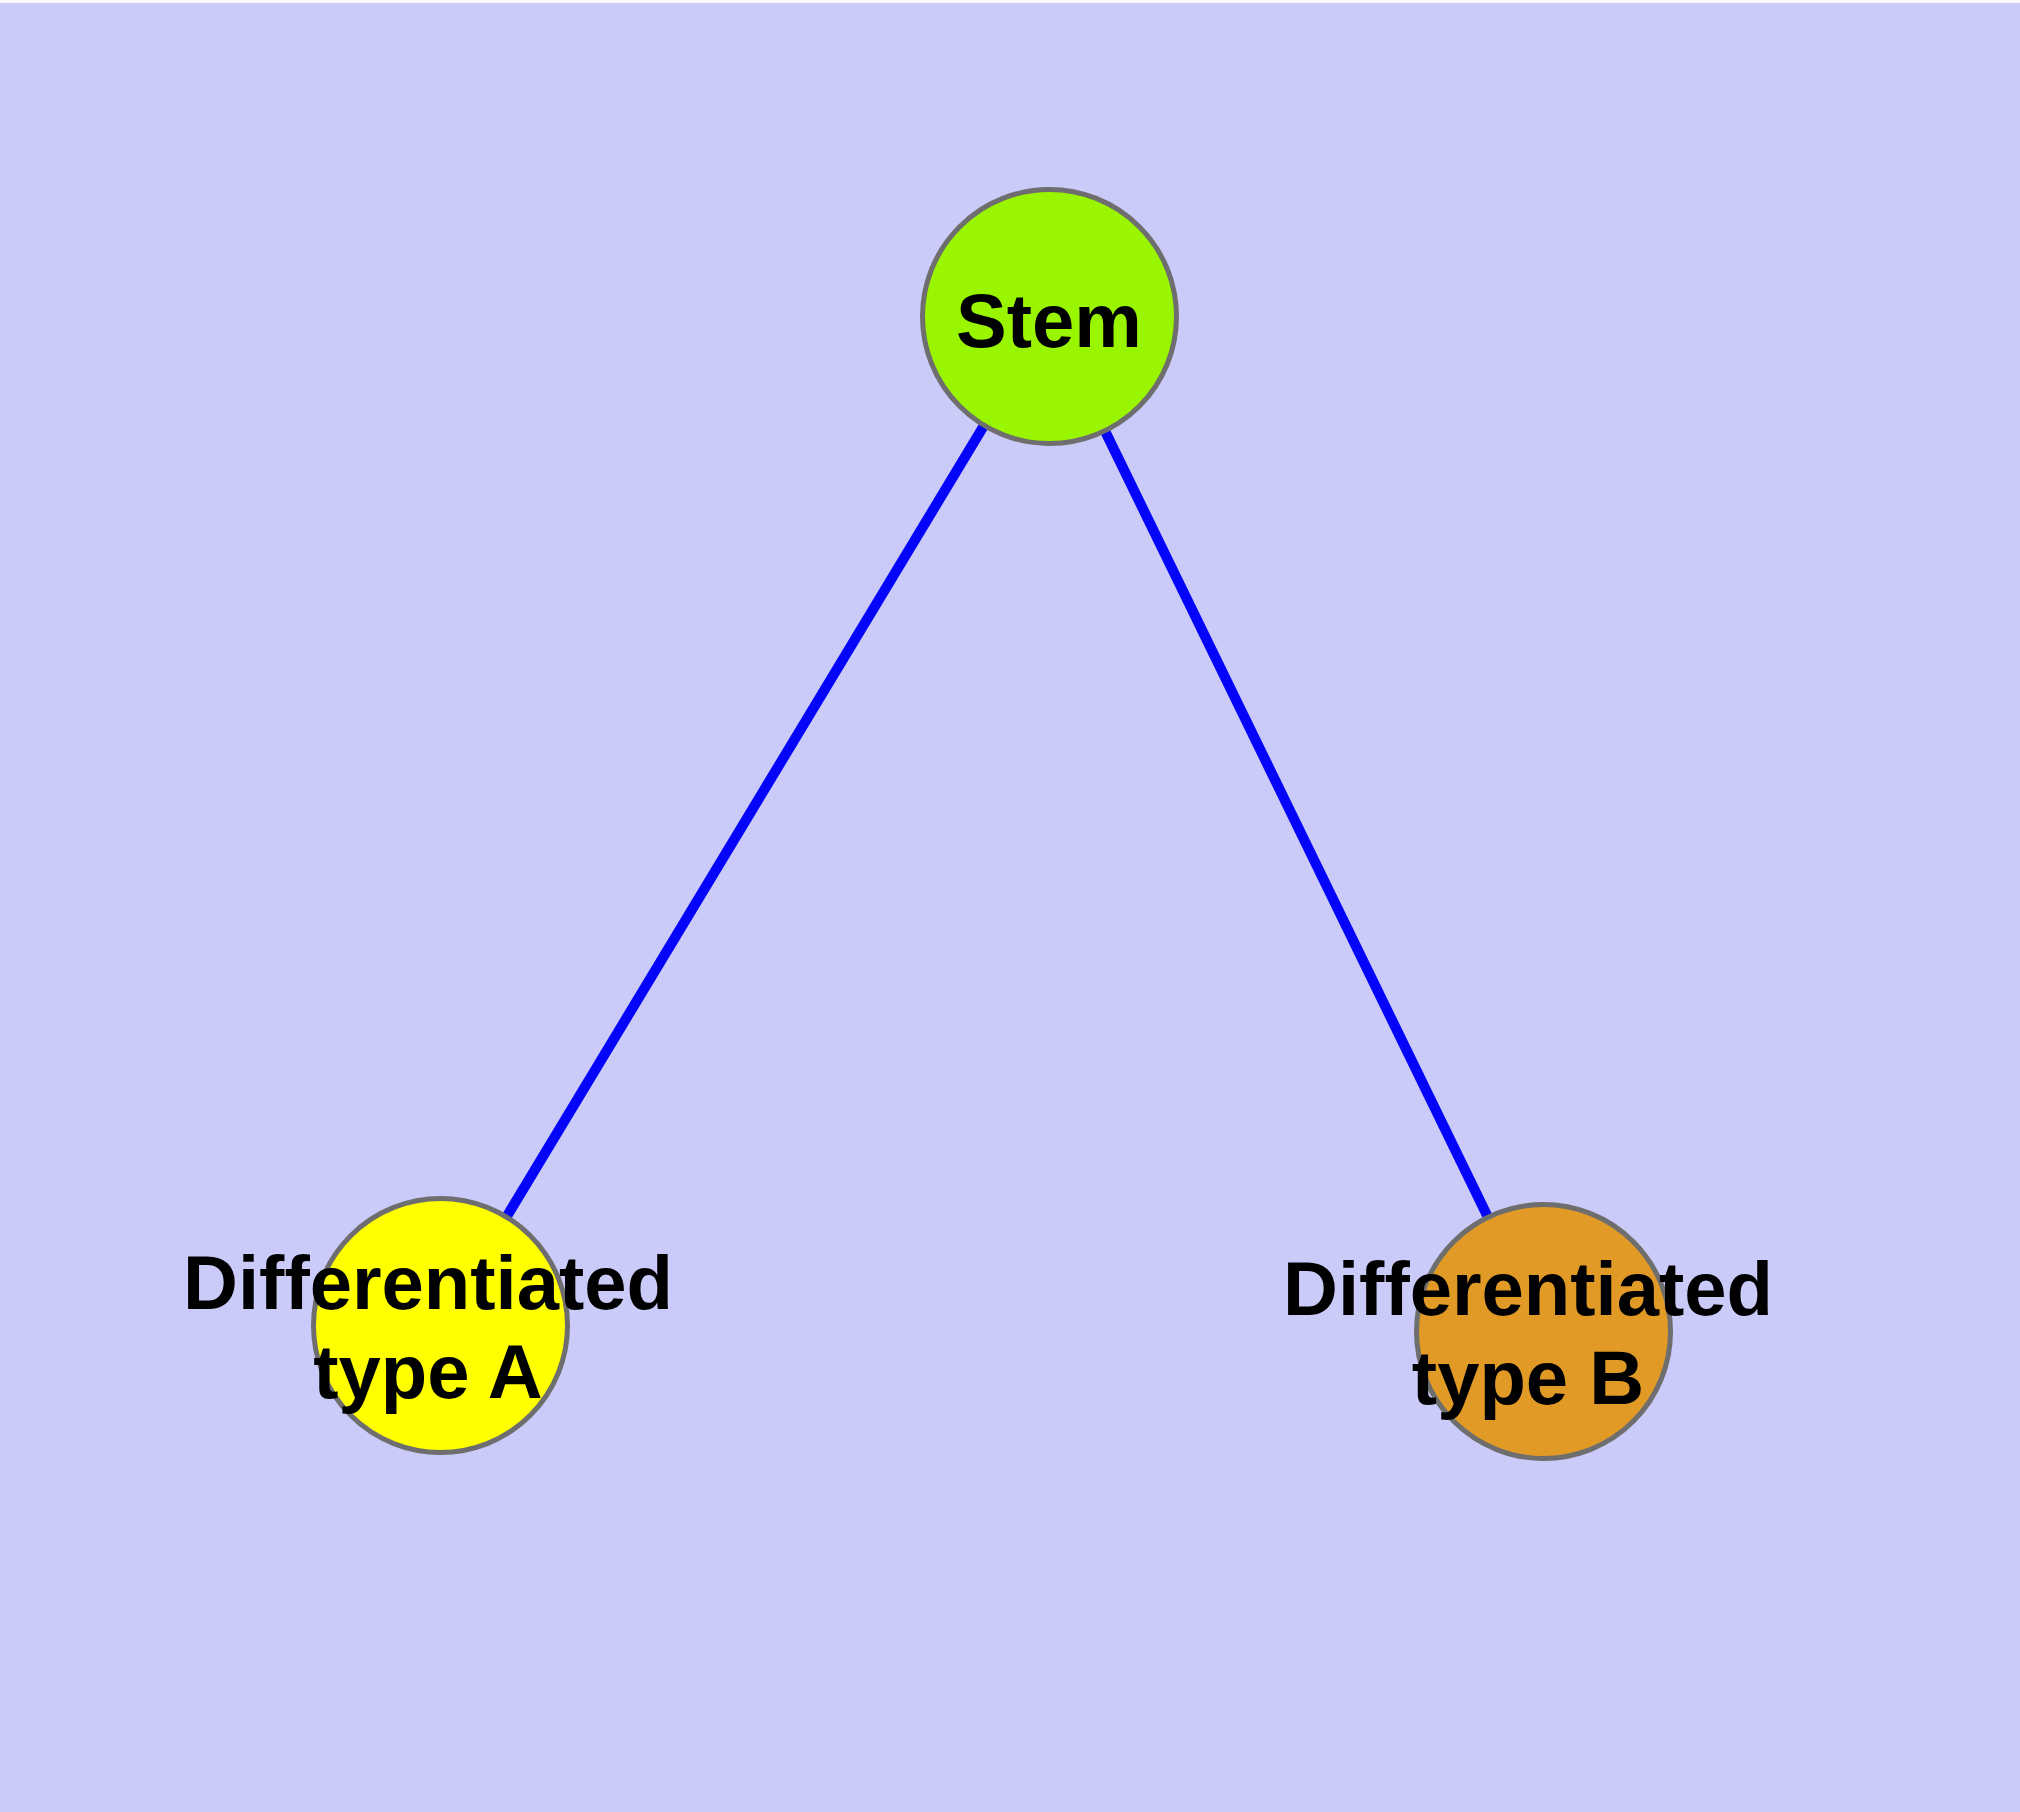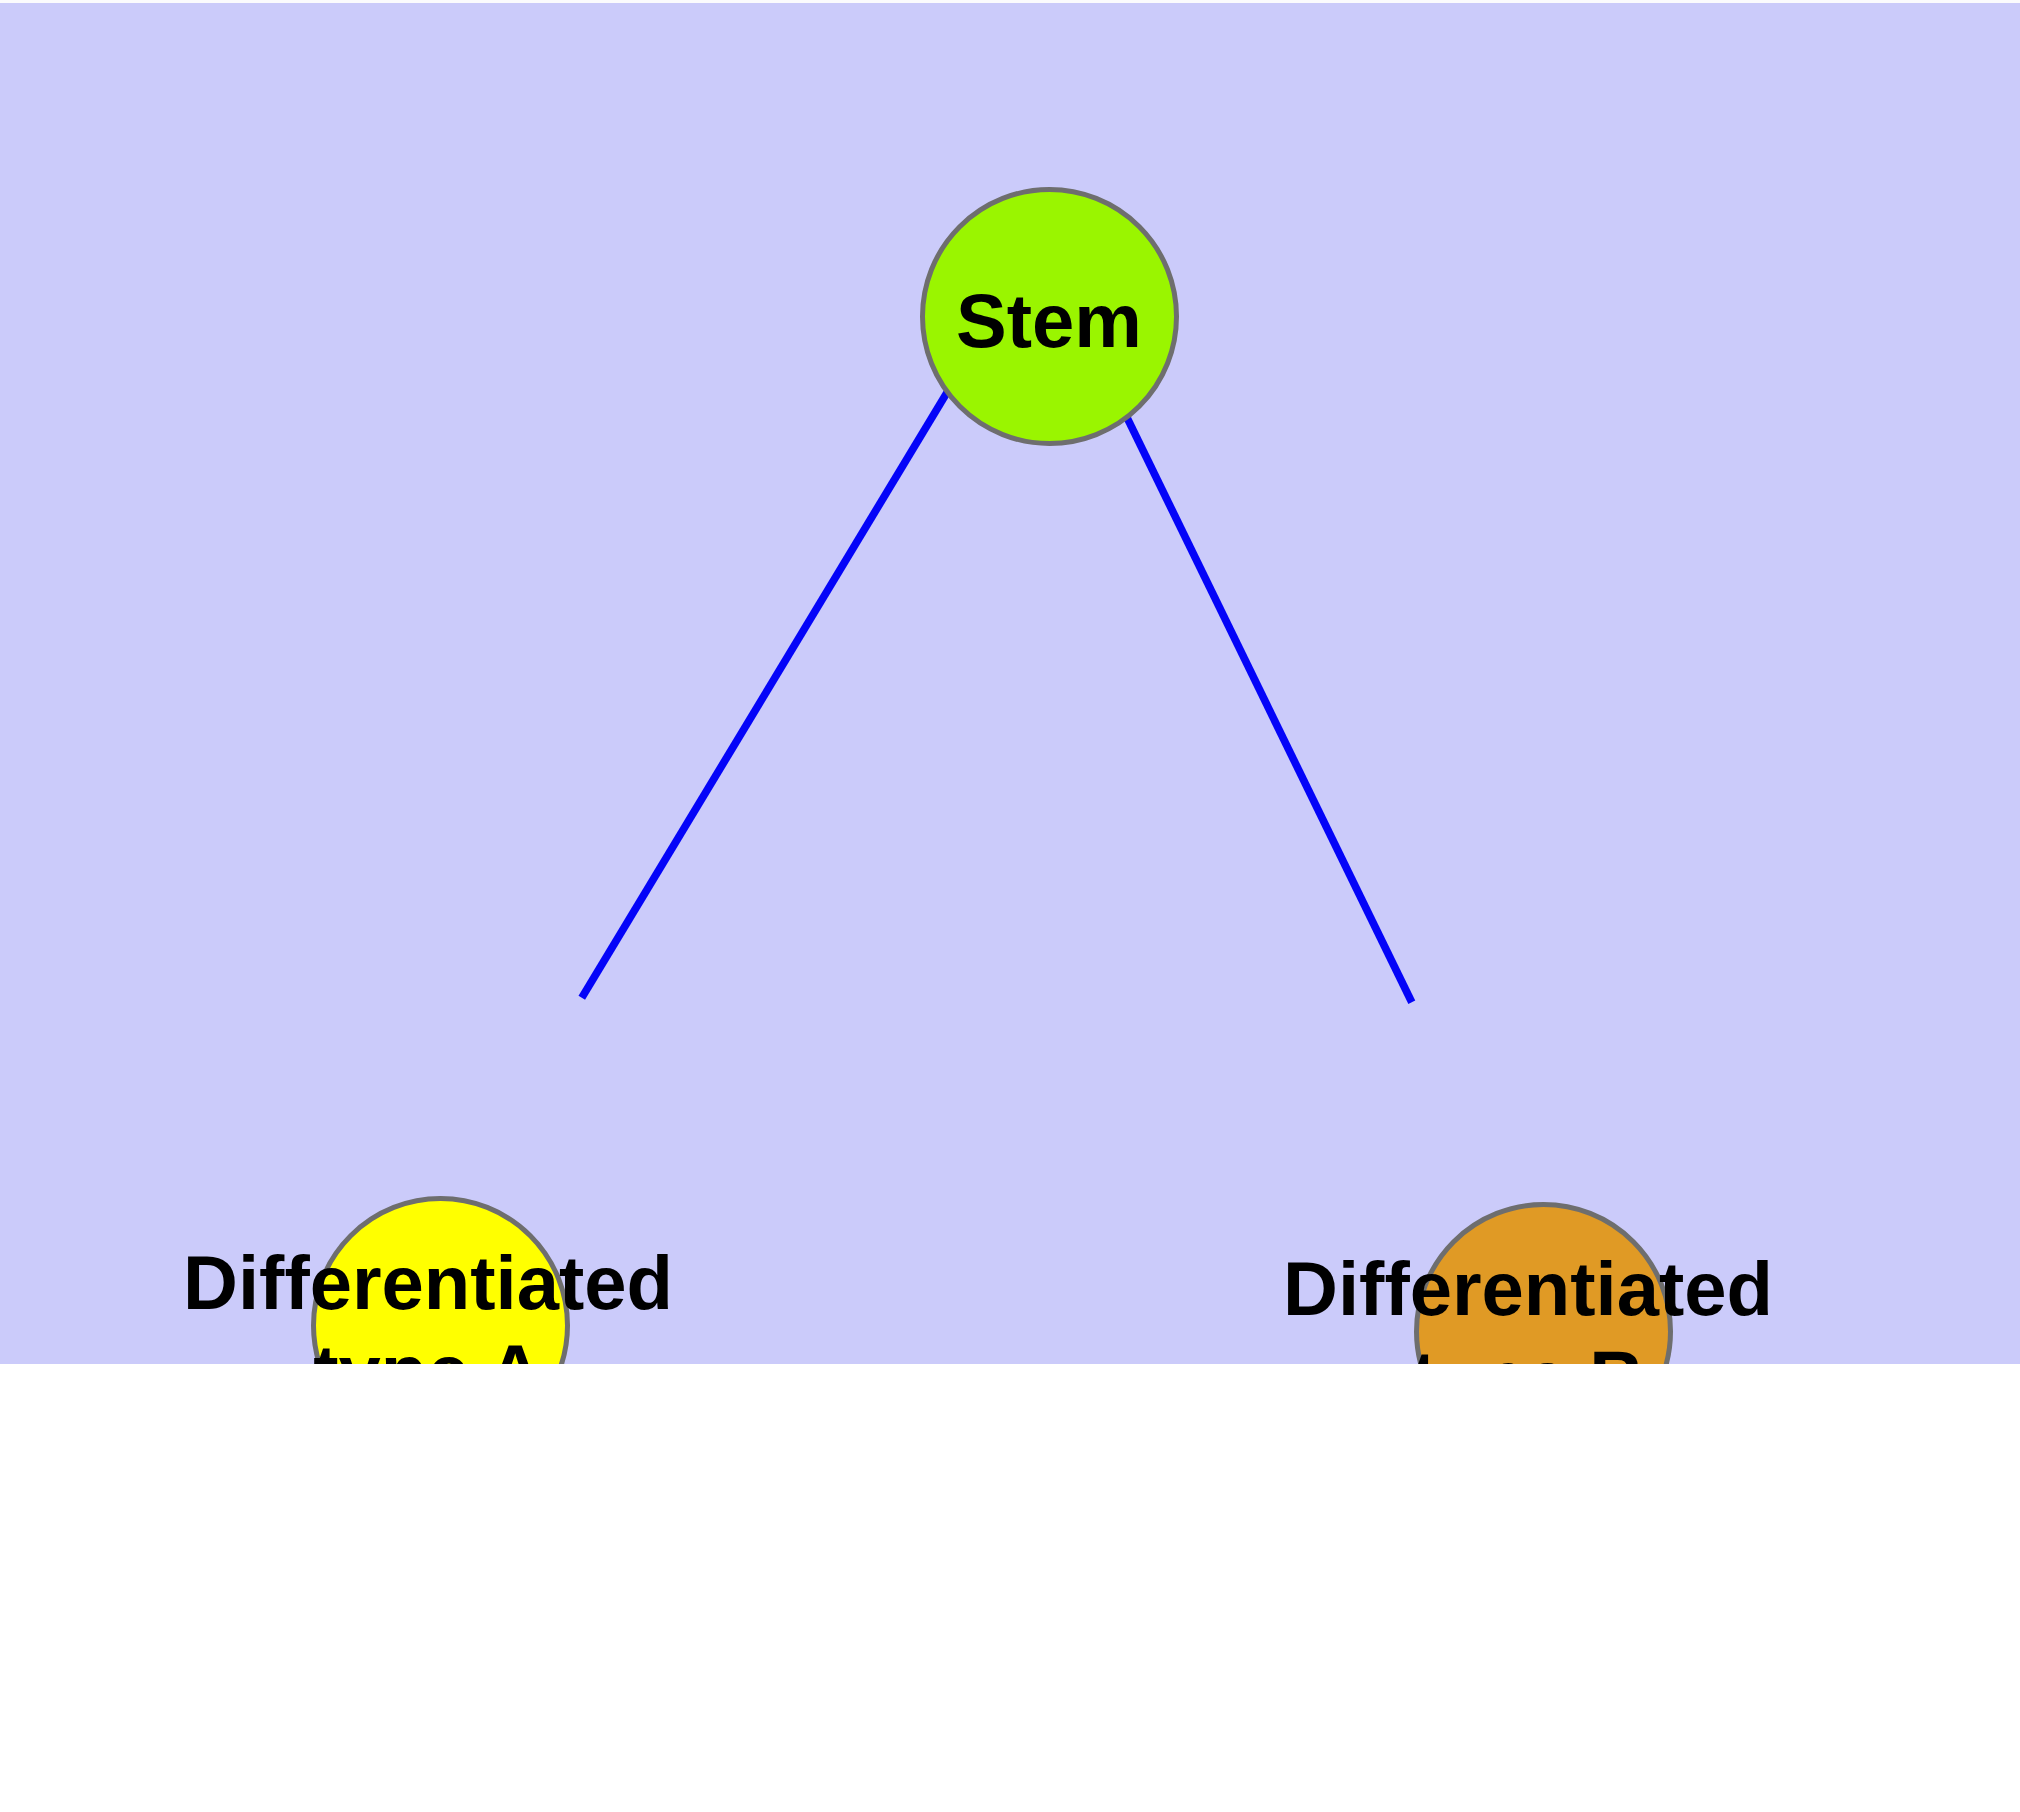--- a/index.html
+++ b/index.html
@@ -3,21 +3,21 @@
 <meta charset="utf-8">
 <style>
   html, body {
     margin: 0;
     padding: 0;
     background: #ffffff;
   }
   .stage {
     position: relative;
     width: 2021px;
-    height: 1364px;
+    height: 1812px;
     overflow: hidden;
     font-family: "Liberation Sans", sans-serif;
   }
   .top-strip {
     position: absolute;
     top: 0;
     left: 0;
     width: 100%;
     height: 3.4px;
     z-index: 4;

